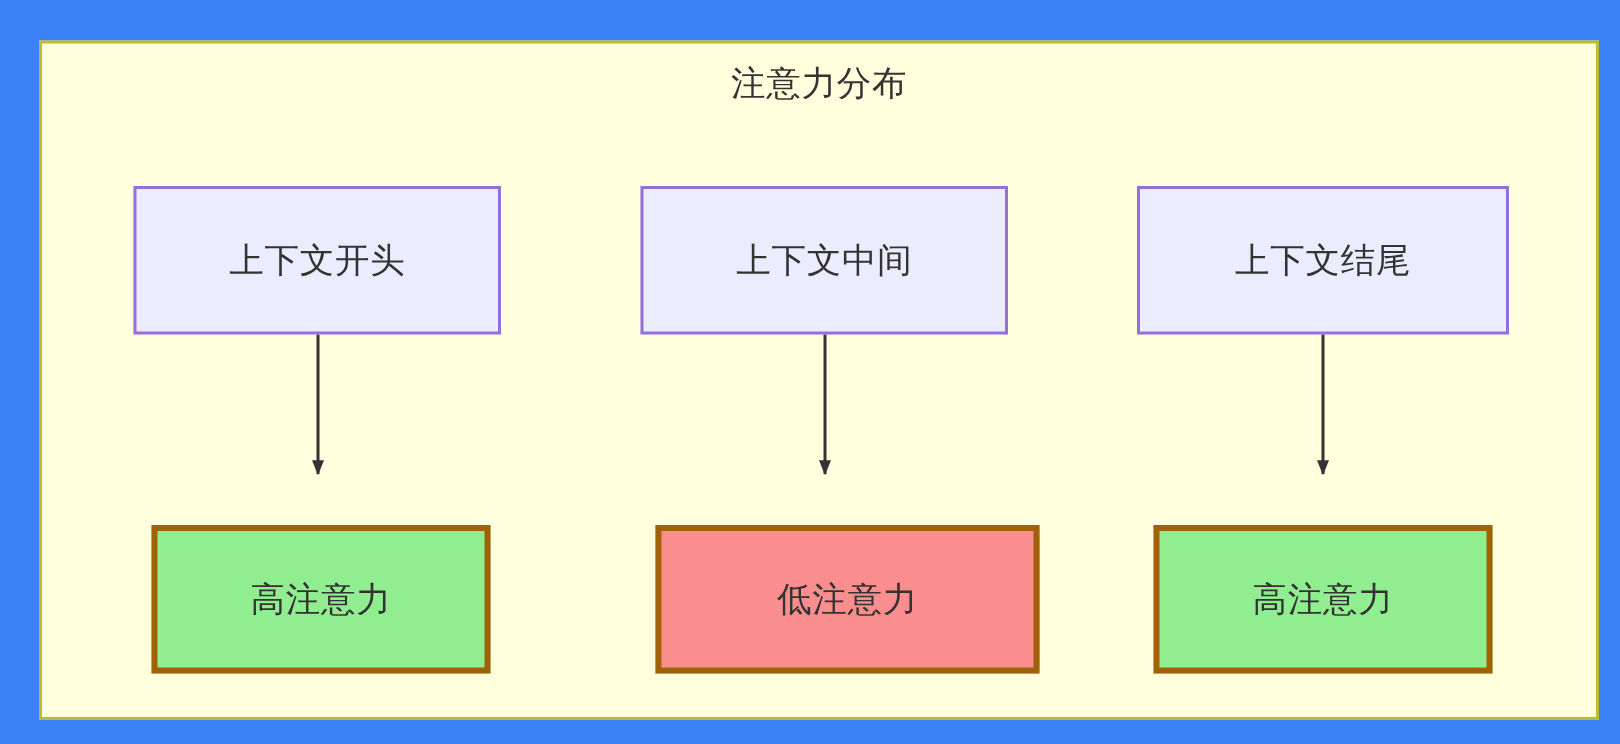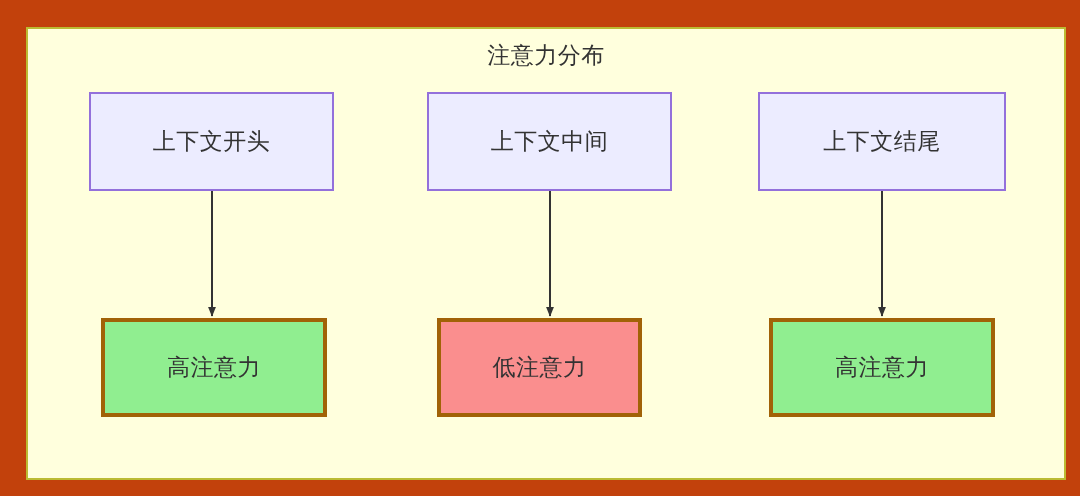--- a/index.html
+++ b/index.html
@@ -11,21 +11,21 @@
     width: 1080px;
     height: 496px;
     font-family: "Liberation Sans", "DejaVu Sans", sans-serif;
     overflow: hidden;
   }
 
   #canvas {
     position: relative;
     width: 1080px;
     height: 496px;
-    background: #c2410c;
+    background: #3b82f6;
   }
 
   
   .subgraph {
     position: absolute;
     left: 26px;
     top: 27px;
     width: 1040px;
     height: 453px;
     background: #ffffdd;
@@ -51,20 +51,21 @@
     position: absolute;
     box-sizing: border-box;
     display: flex;
     align-items: center;
     justify-content: center;
     text-align: center;
     color: #333333;
     font-size: 23px;
     letter-spacing: 0.5px;
     white-space: nowrap;
+    margin-top: 32px;
   }
 
   .node.context {
     background: #ececff;
     border: 2px solid #9370db;
   }
 
   .node.attn {
     border: 4px solid #a16207;
   }
@@ -77,21 +78,21 @@
     background: #fa8e8e;
   }
 
   
   .n-ctx-start  { left: 89px;  top: 92px;  width: 245px; height: 99px; }
   .n-ctx-middle { left: 427px; top: 92px;  width: 245px; height: 99px; }
   .n-ctx-end    { left: 758px; top: 92px;  width: 248px; height: 99px; }
 
   
   .n-attn-start  { left: 101px; top: 318px; width: 226px; height: 99px; }
-  .n-attn-middle { left: 437px; top: 318px; width: 205px; height: 99px; }
+  .n-attn-middle { left: 437px; top: 318px; width: 256px; height: 99px; }
   .n-attn-end    { left: 769px; top: 318px; width: 226px; height: 99px; }
 
   
   .edge-layer {
     position: absolute;
     left: 0;
     top: 0;
     width: 1080px;
     height: 496px;
     pointer-events: none;

